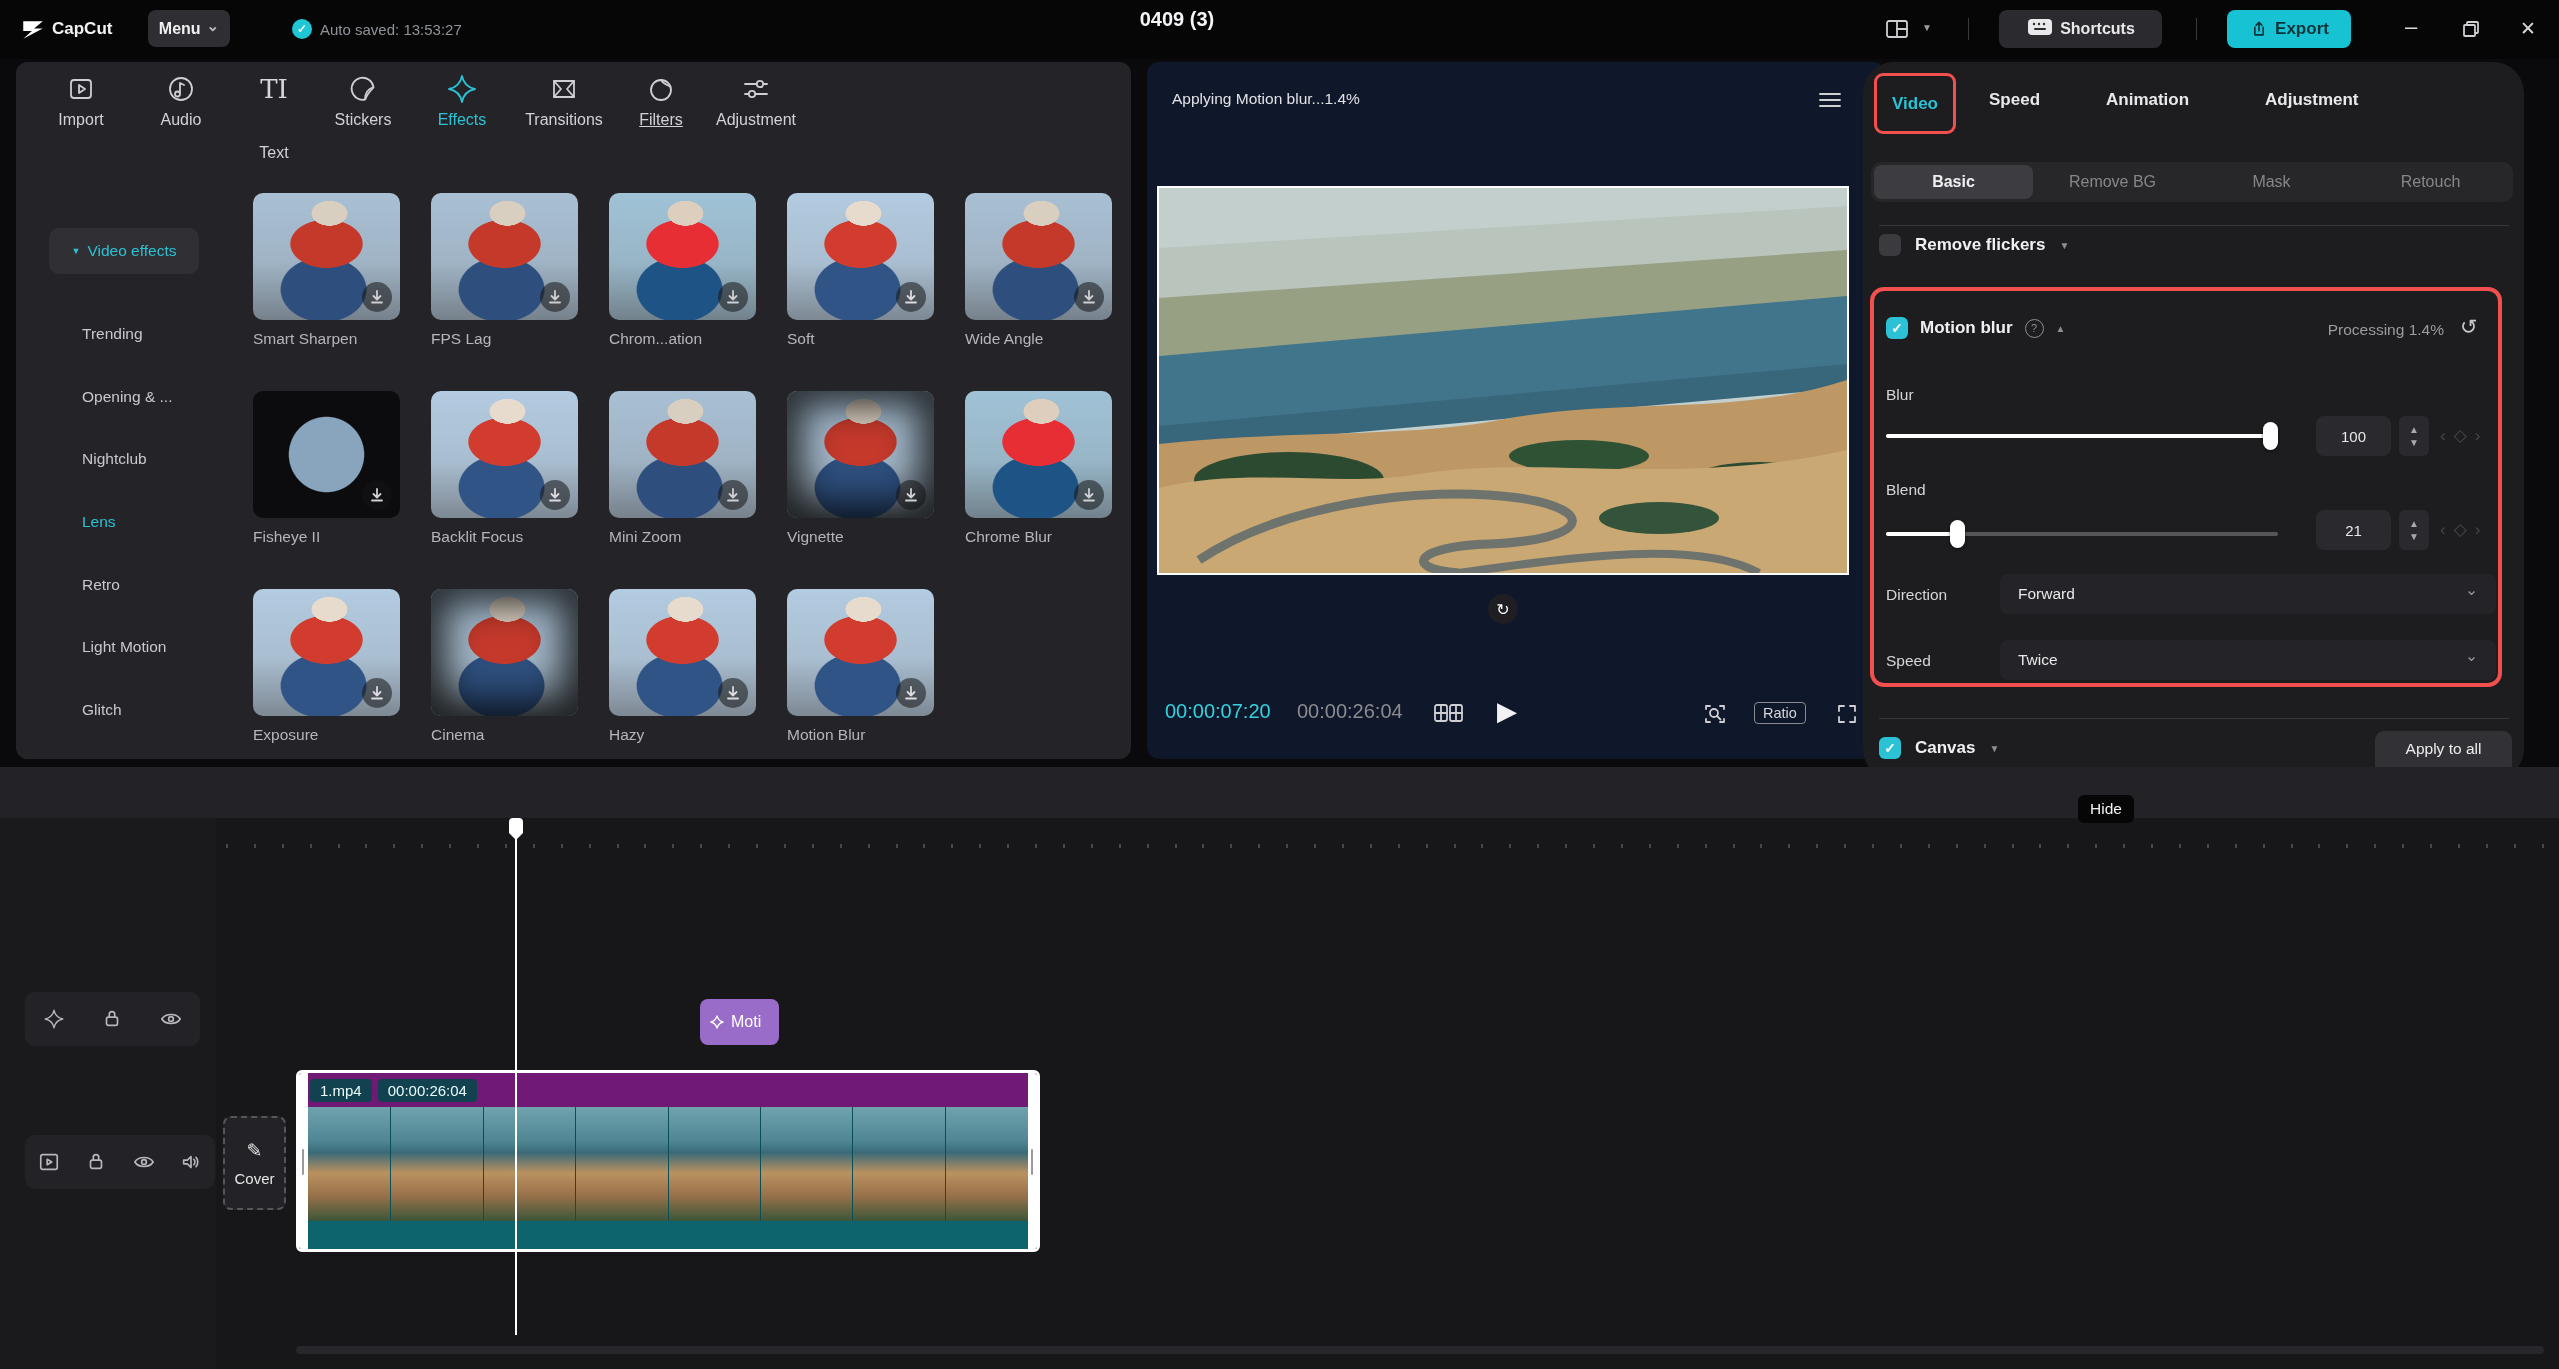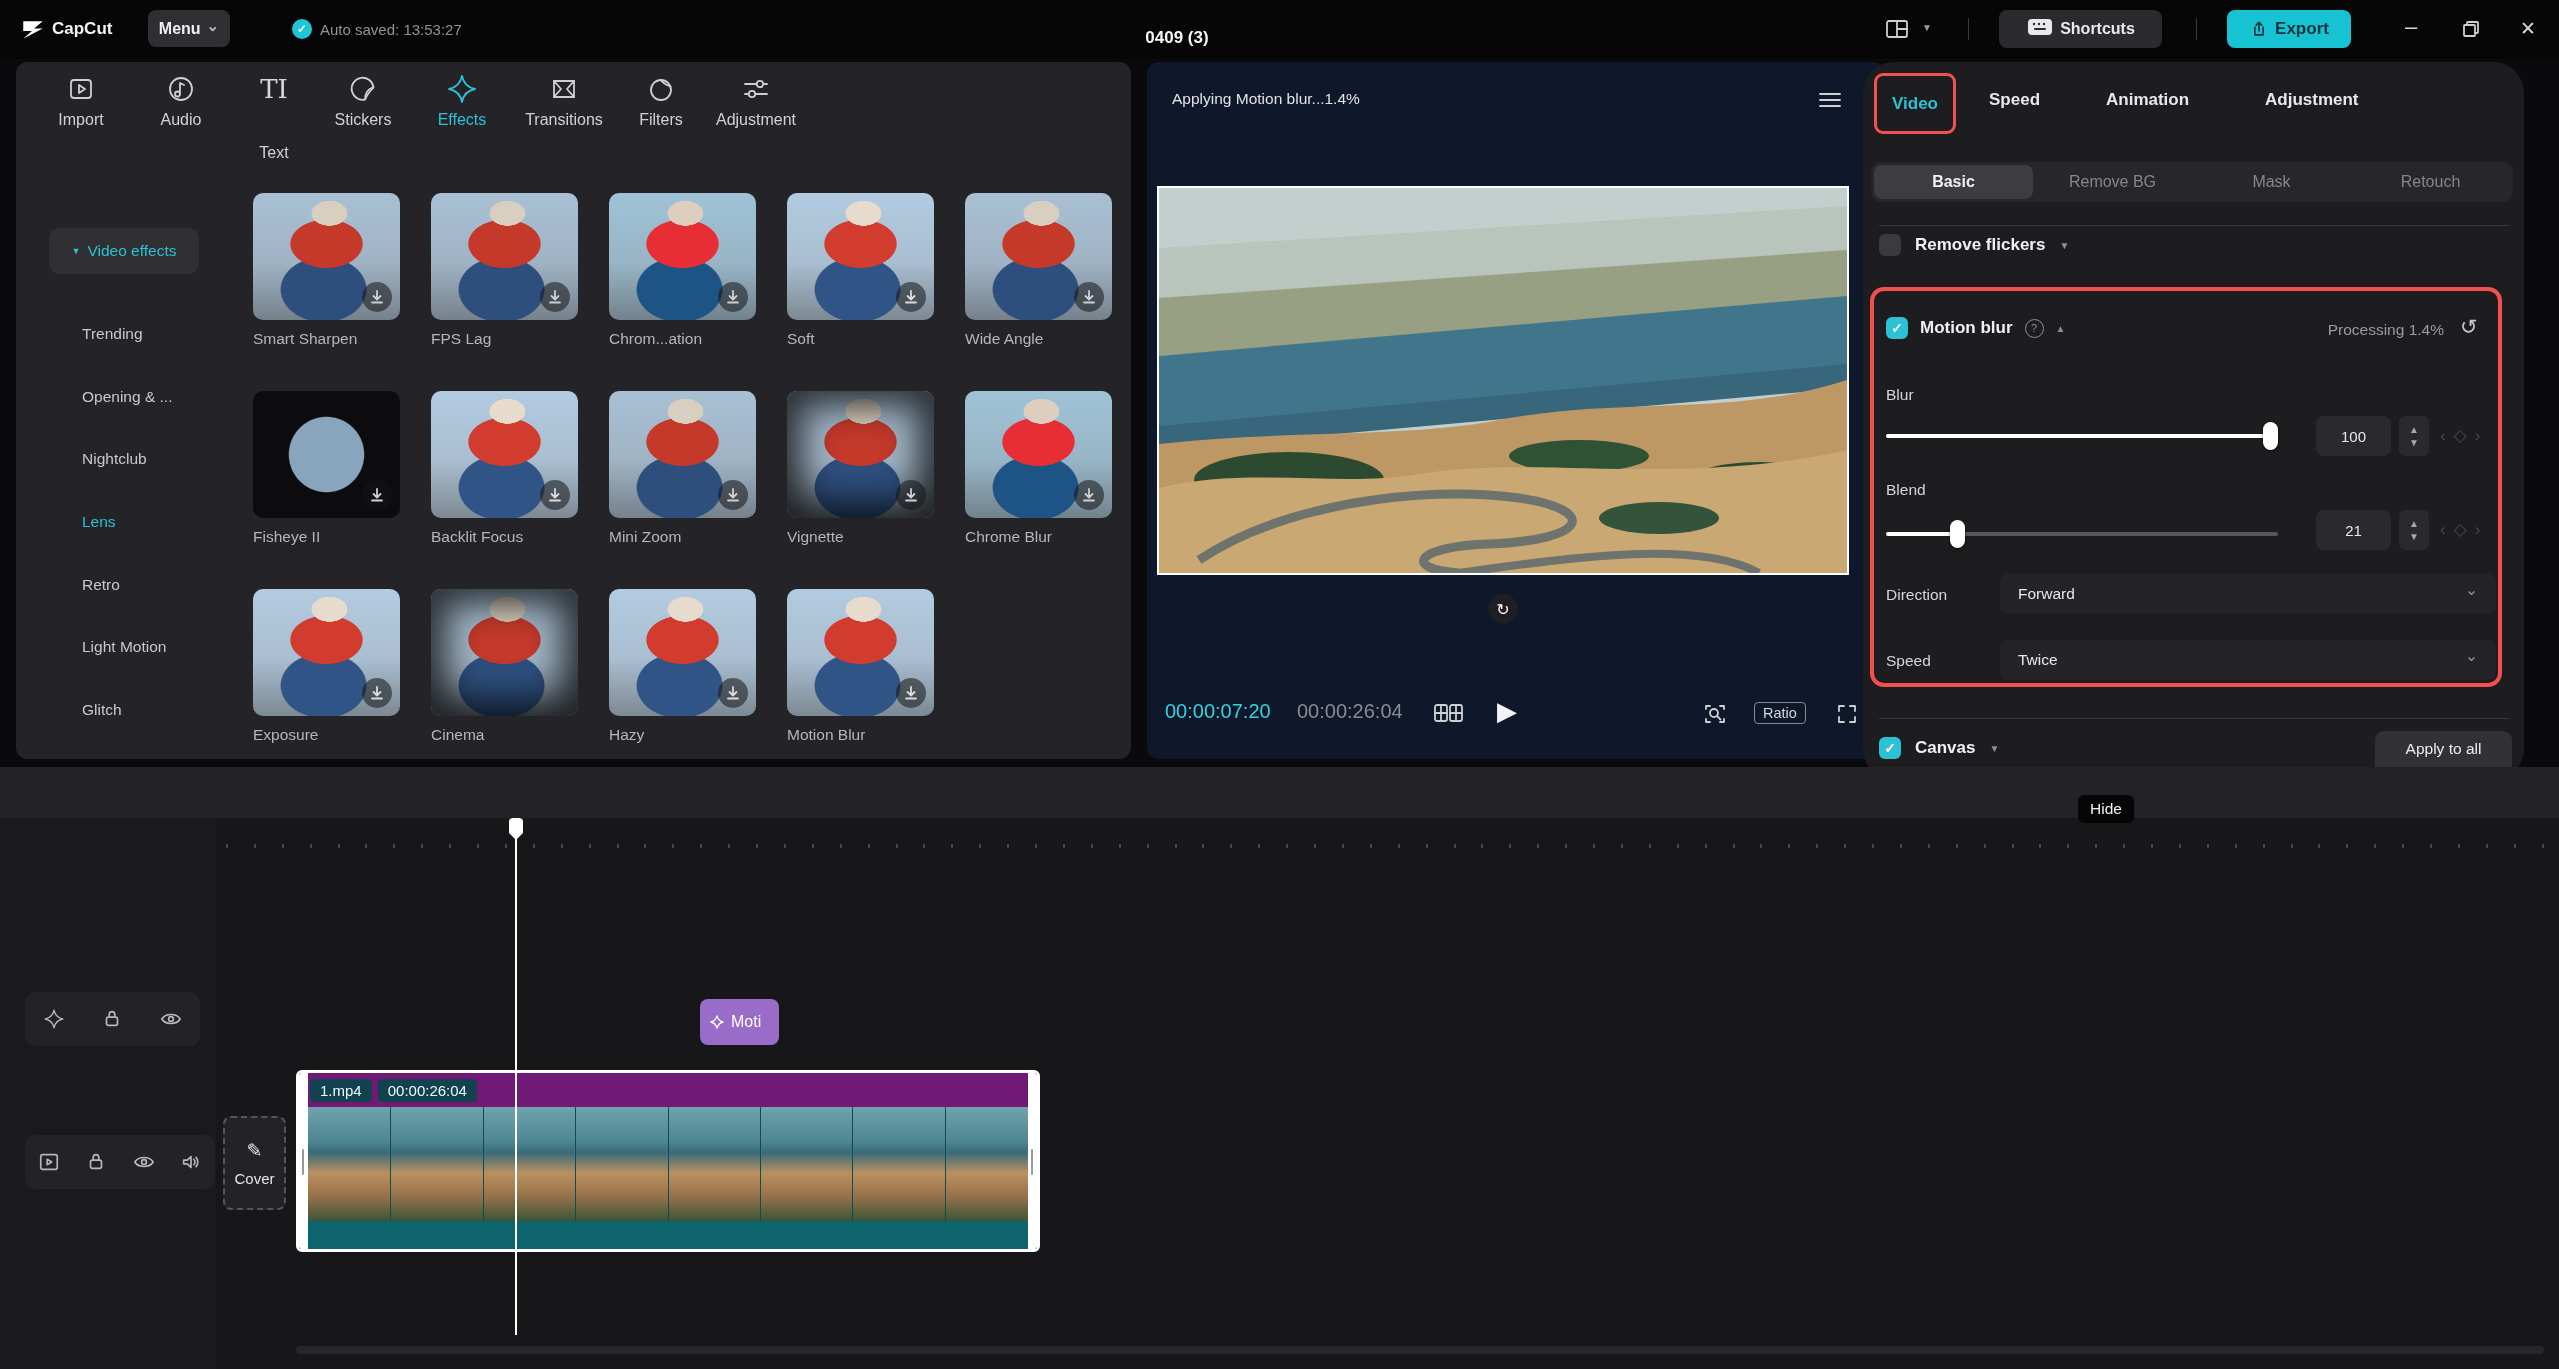--- a/index.html
+++ b/index.html
@@ -64,21 +64,21 @@
     <span class="abs" style="left:52px;top:19px;font-weight:bold;font-size:17px;color:#f2f2f4;">CapCut</span>
 
     <div class="abs tbtn" style="left:148px;top:10px;width:82px;height:37px;font-size:16px;color:#f0f0f2;">
       <span>Menu</span>
       <span style="color:#b9b9bd;font-size:15px;margin-top:-6px;">⌄</span>
     </div>
 
     <span class="abs" style="left:292px;top:19px;width:20px;height:20px;border-radius:50%;background:#1ec6d6;display:flex;align-items:center;justify-content:center;color:#fff;font-size:12px;font-weight:bold;">✓</span>
     <span class="abs" style="left:320px;top:21px;color:#8f9398;font-size:15px;">Auto saved: 13:53:27</span>
 
-    <div class="abs" style="left:1047px;top:28px;width:260px;text-align:center;font-weight:bold;font-size:17px;color:#f5f5f7;">0409 (3)</div>
+    <div class="abs" style="left:1047px;top:8px;width:260px;text-align:center;font-weight:bold;font-size:20px;color:#f5f5f7;">0409 (3)</div>
 
     <span class="abs" style="left:1884px;top:17px;">
       <svg class="ic" width="26" height="24" viewBox="0 0 26 24">
           <rect x="3" y="4" width="20" height="16" rx="2"></rect>
           <line x1="13" y1="4" x2="13" y2="20"></line>
           <line x1="13" y1="12" x2="23" y2="12"></line>
         </svg>
     </span>
     <span class="abs" style="left:1922px;top:22px;color:#9a9aa0;font-size:10px;">▼</span>
     <div class="abs" style="left:1968px;top:18px;width:1px;height:22px;background:#3a3a3e;"></div>
@@ -291,21 +291,21 @@
         <span>Effects</span>
       </div>
       <div class="libtab" style="width:100px;margin-left:16px;">
         <svg class="ic" width="30" height="30" viewBox="0 0 30 30">
             <path d="M5 7 L12 15 L5 23 Z"></path>
             <path d="M25 7 L18 15 L25 23 Z"></path>
             <path d="M5 7 H25 M5 23 H25"></path>
           </svg>
         <span>Transitions</span>
       </div>
-      <div class="libtab" style="width:66px;margin-left:14px;">
+      <div class="libtab" style="width:66px;margin-left:14px;text-decoration:underline;">
         <svg class="ic" width="30" height="30" viewBox="0 0 30 30">
             <circle cx="15" cy="16" r="10"></circle>
             <path d="M15 6 C17 9.5 21 11 24.5 12.5"></path>
           </svg>
         <span>Filters</span>
       </div>
       <div class="libtab" style="width:100px;margin-left:12px;">
         <svg class="ic" width="30" height="30" viewBox="0 0 30 30">
             <line x1="4" y1="10" x2="26" y2="10"></line>
             <circle cx="19" cy="10" r="3.2" fill="#242428"></circle>

